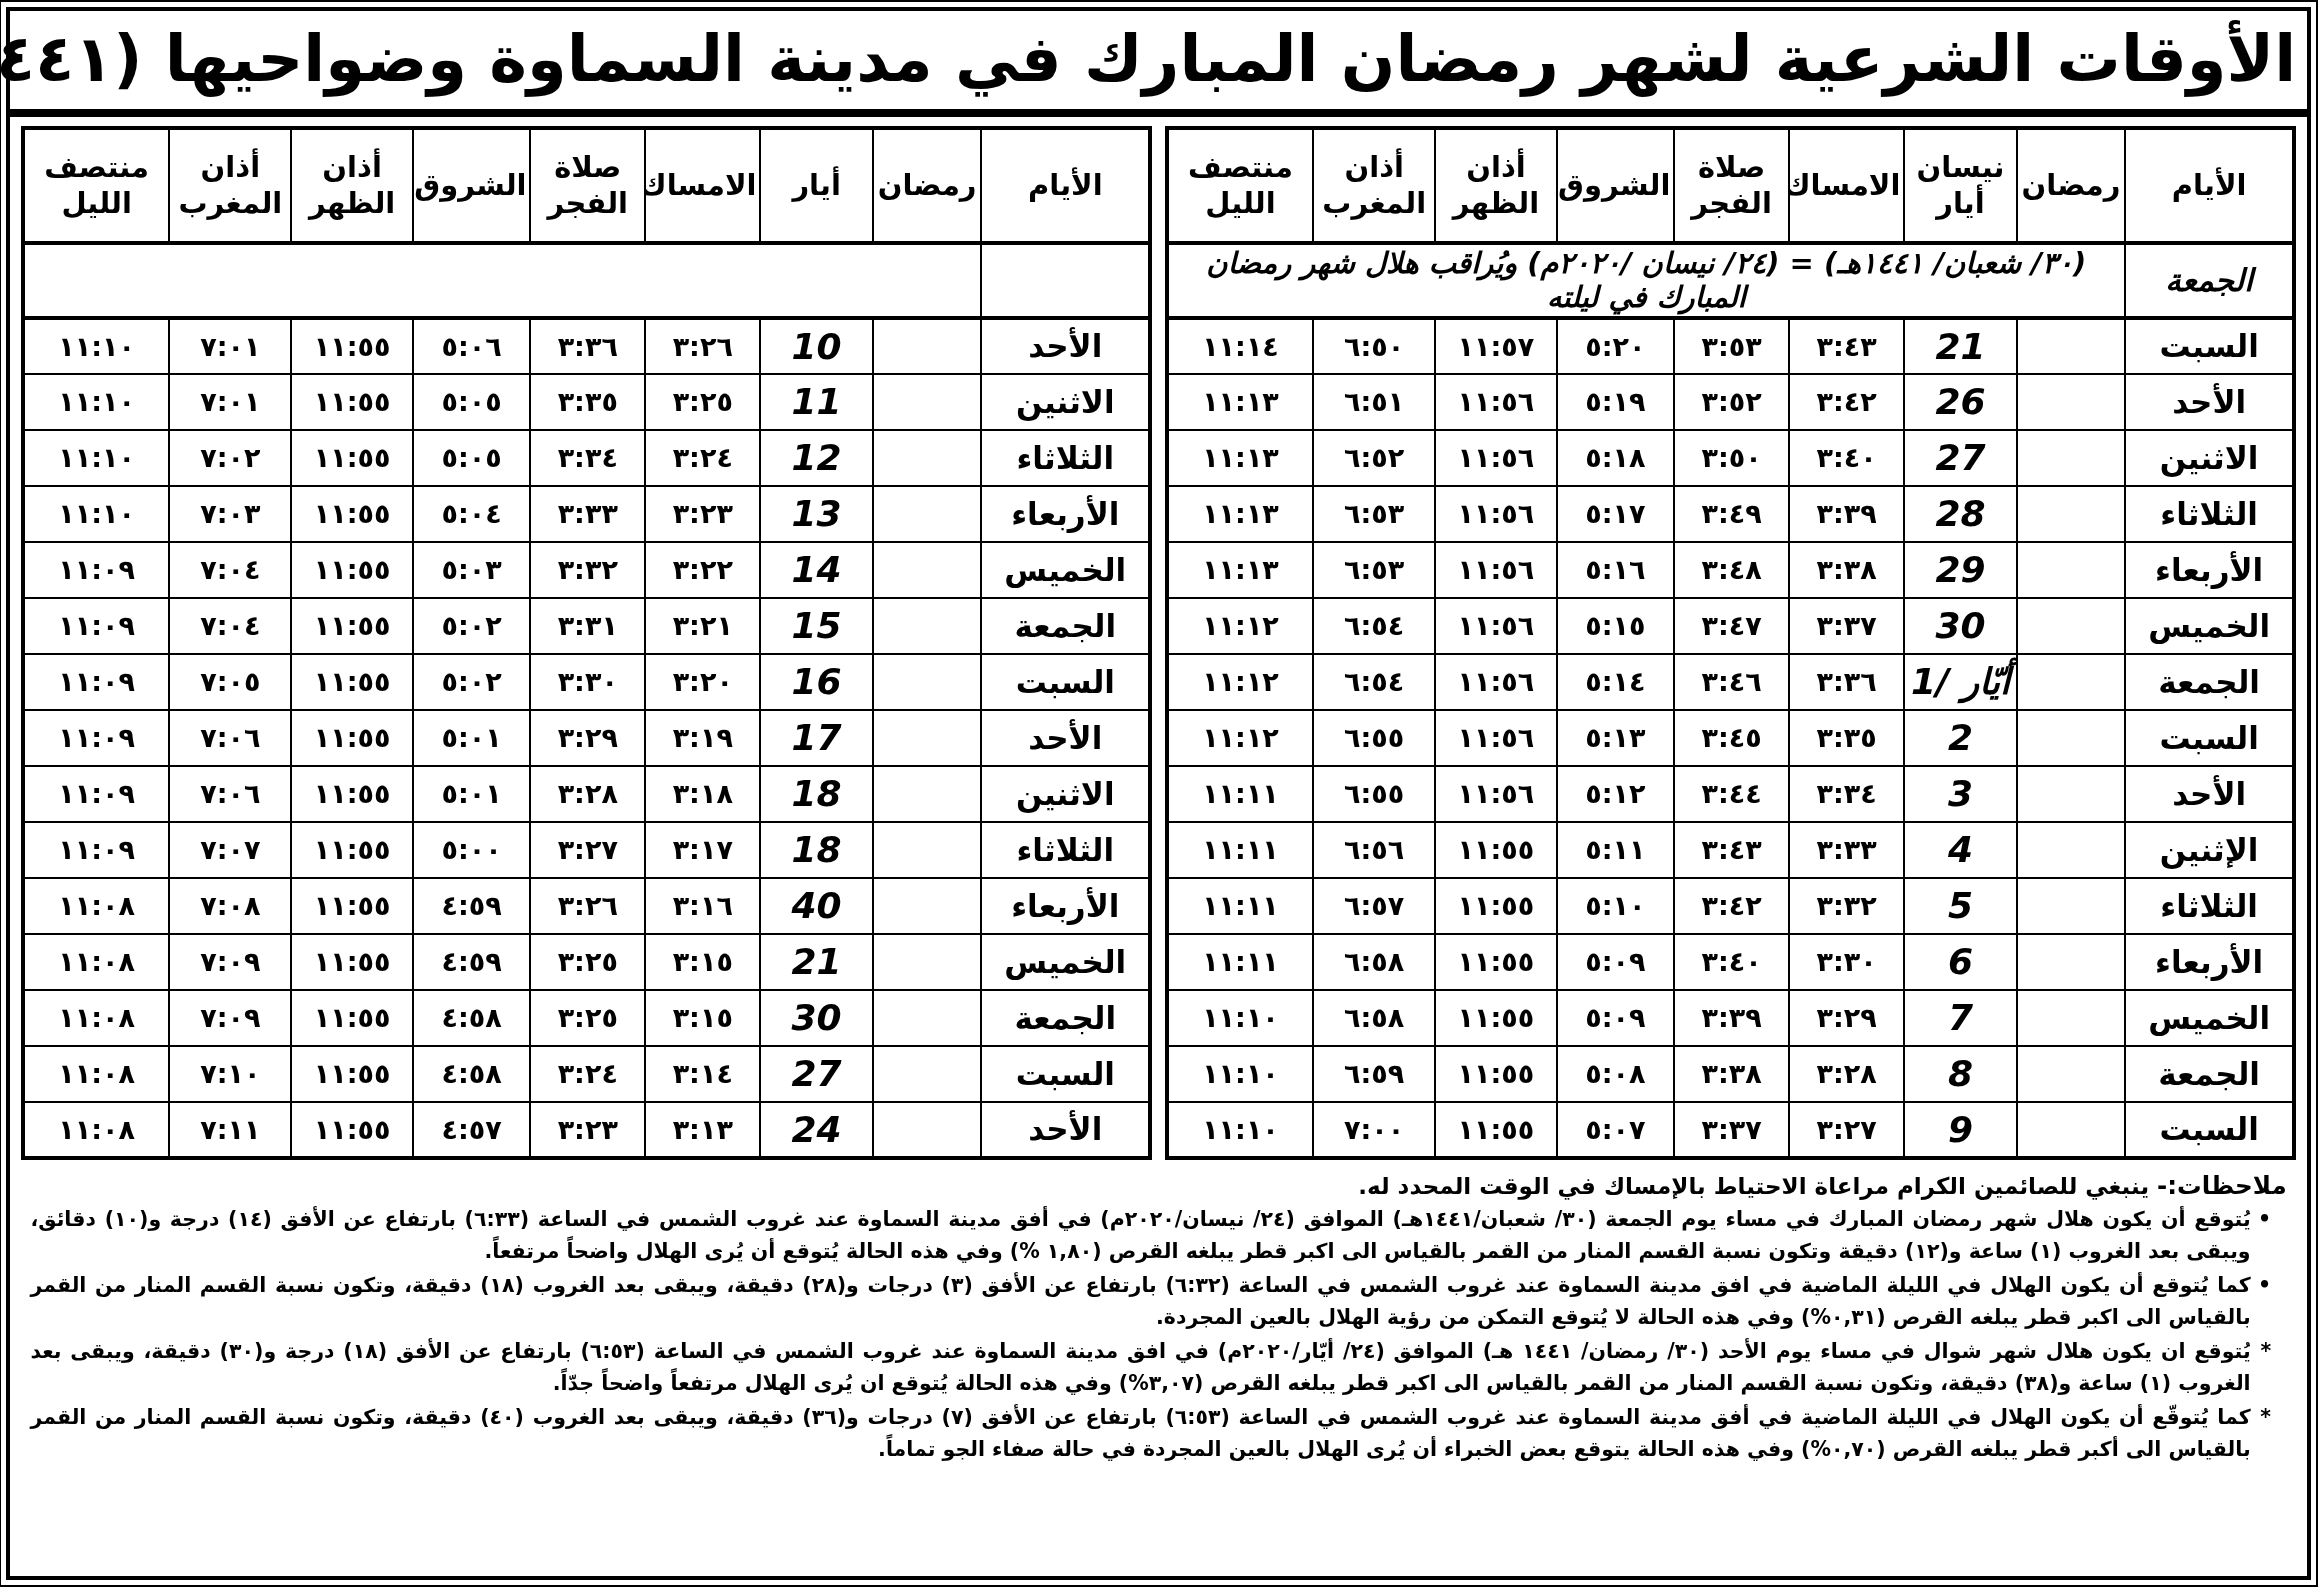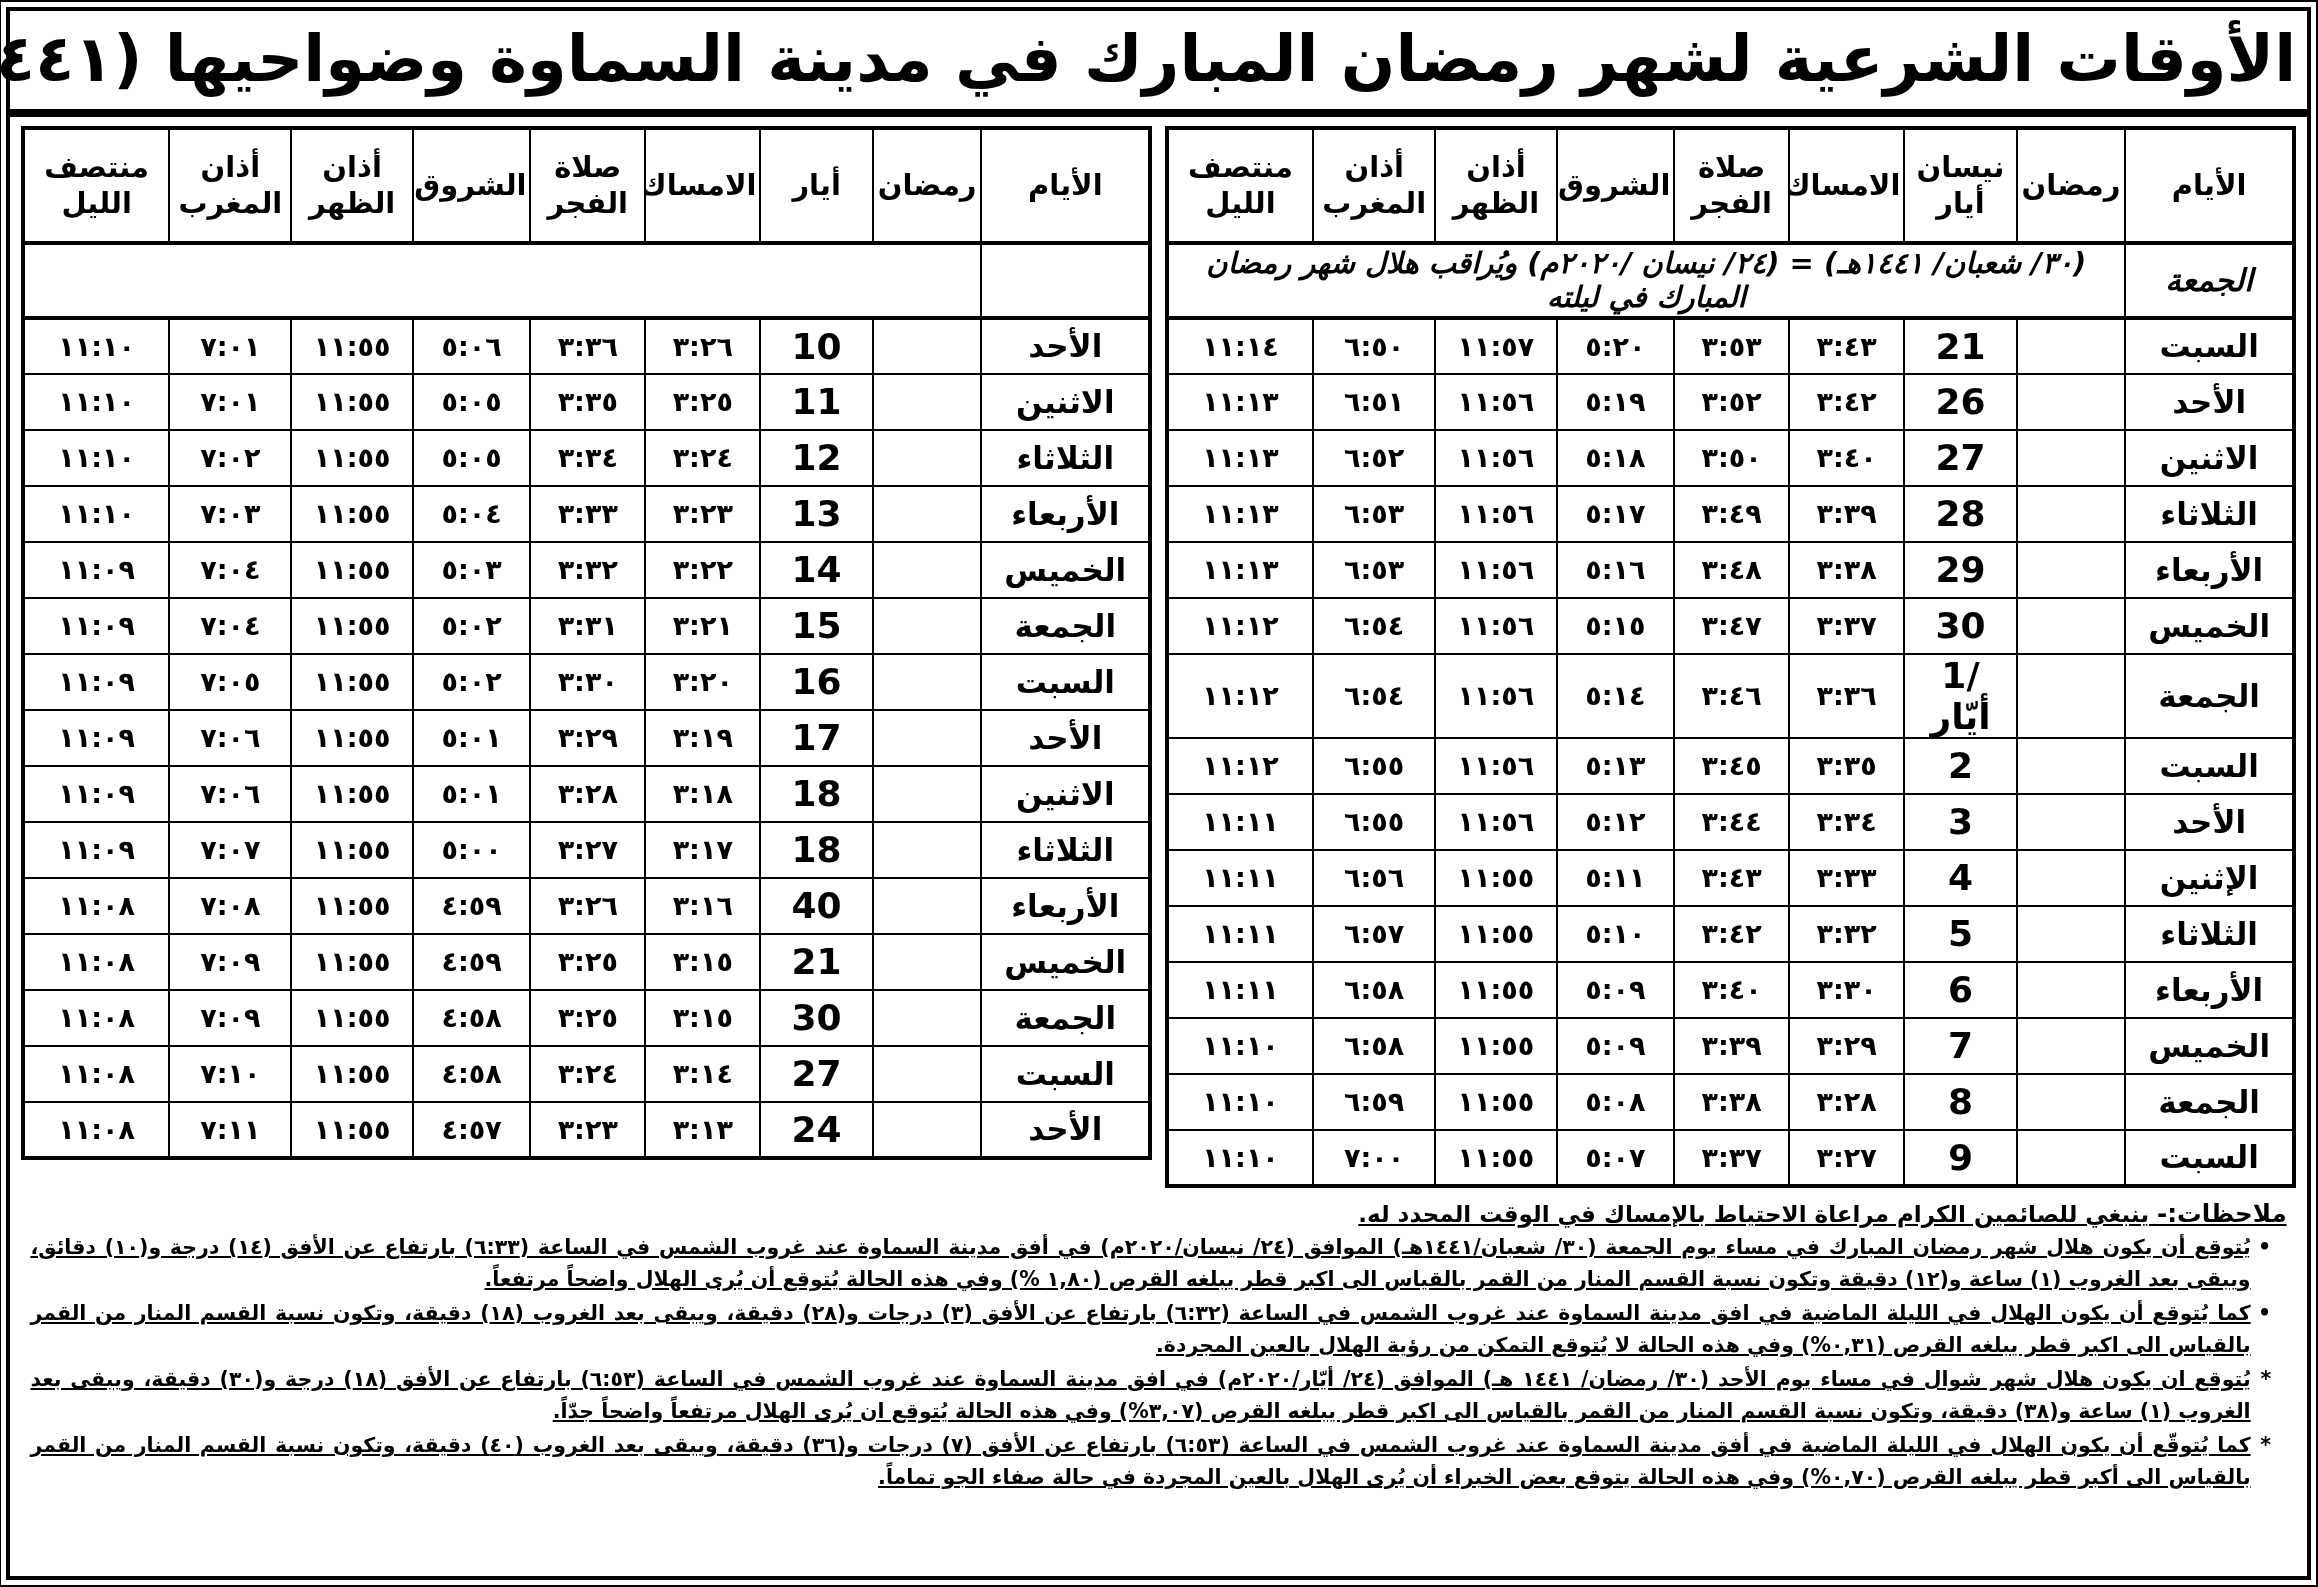--- a/index.html
+++ b/index.html
@@ -77,30 +77,29 @@
     line-height: 1.25;
     white-space: pre-line;
     border-bottom-width: 4.8px;
   }
   tr.intro-row { height: 75px; }
   tr.intro-row td { border-bottom-width: 4.1px; font-style: italic; }
   tr.data-row { height: 56px; }
 
   .day-cell   { font-size: 31px; }
   .note-cell  { font-size: 29px; text-align: center; }
-  .date-cell  { font-size: 36px; direction: ltr; }
+  .date-cell  { font-size: 36px; font-style: italic; direction: ltr; }
   .time-cell  { font-size: 27px; letter-spacing: 0.7px; }
 
   .notes {
     direction: rtl;
     margin-top: 11px;
     padding: 0 9.6px;
     color: #000;
     font-weight: bold;
-    text-decoration: underline;
   }
   .notes-heading {
     font-size: 23px;
     margin-bottom: 4.1px;
   }
   .notes-heading .heading-word { font-size: 24.6px; }
   .note {
     font-size: 20.5px;
     line-height: 1.55;
     text-align: justify;

